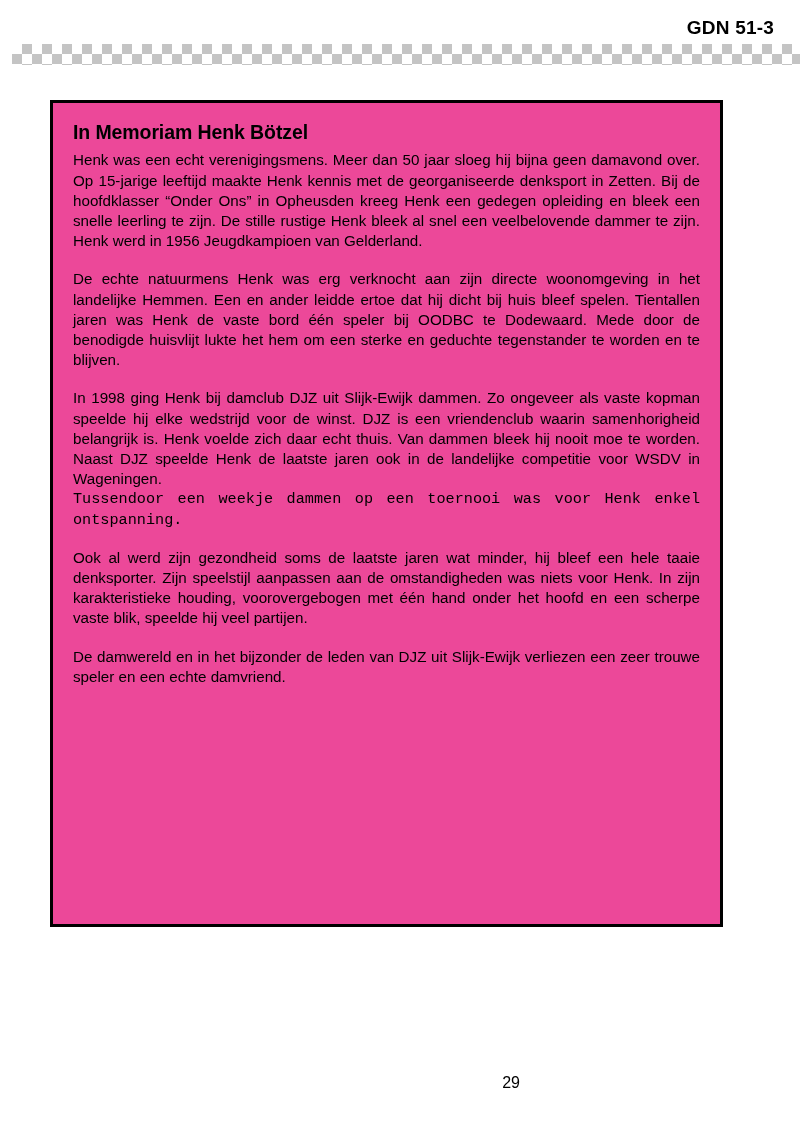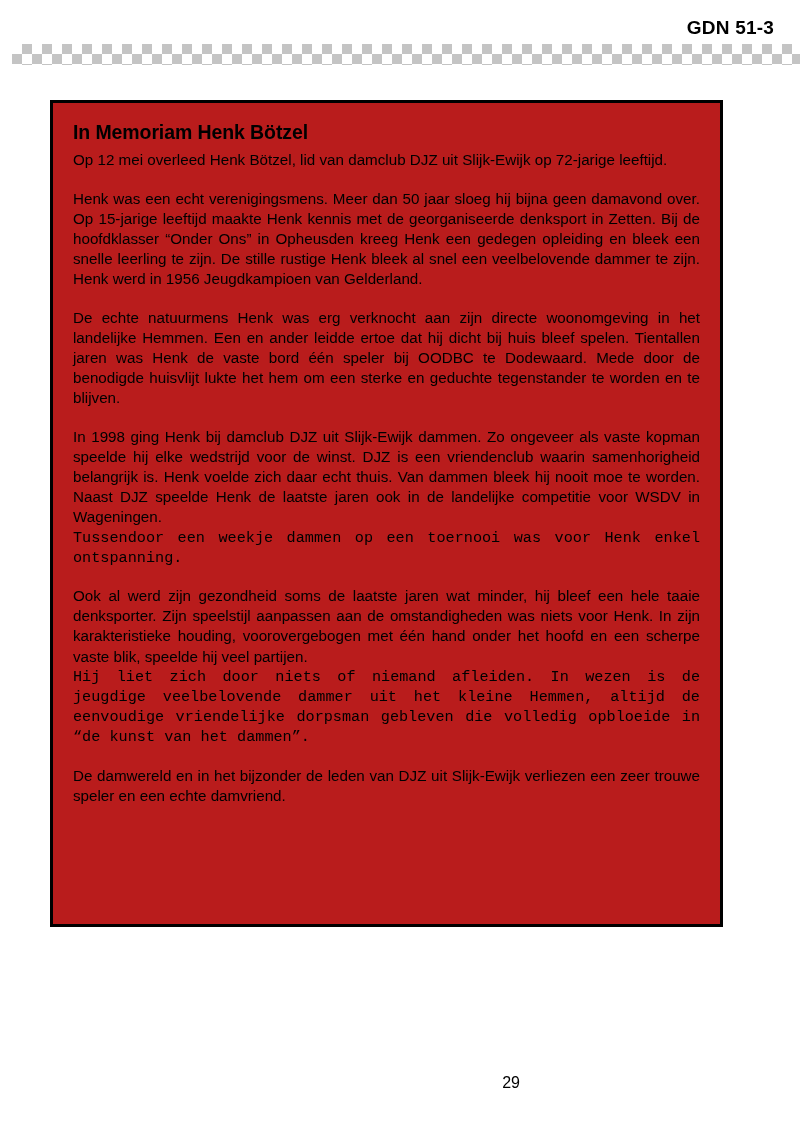--- a/index.html
+++ b/index.html
@@ -50,21 +50,21 @@
 
   
   .article-box {
     position: absolute;
     left: 50px;
     top: 100px;
     width: 673px;
     min-height: 827px;
     box-sizing: border-box;
     border: 3px solid #000000;
-    background: #b91c1c;
+    background: #ec4899;
     padding: 18px 20px 14px 20px;
   }
 
   .article-title {
     font-size: 19.5px;
     font-weight: bold;
     line-height: 1.2;
     margin: 0 0 6px 0;
     padding: 0;
     letter-spacing: -0.1px;
@@ -111,27 +111,25 @@
 <div class="page-header">
   <div class="header-title">GDN 51-3</div>
   <div class="checker-band"></div>
 </div>
 
 <div class="article-box">
 
   <h1 class="article-title">In Memoriam Henk Bötzel</h1>
 
   <div class="article-body">
-    <p class="para">Op 12 mei overleed Henk Bötzel, lid van damclub DJZ uit Slijk-Ewijk op 72-jarige leeftijd.</p>
     <p class="para">Henk was een echt verenigingsmens. Meer dan 50 jaar sloeg hij bijna geen damavond over. Op 15-jarige leeftijd maakte Henk kennis met de georganiseerde denksport in Zetten. Bij de hoofdklasser “Onder Ons” in Opheusden kreeg Henk een gedegen opleiding en bleek een snelle leerling te zijn. De stille rustige Henk bleek al snel een veelbelovende dammer te zijn. Henk werd in 1956 Jeugdkampioen van Gelderland.</p>
     <p class="para">De echte natuurmens Henk was erg verknocht aan zijn directe woonomgeving in het landelijke Hemmen. Een en ander leidde ertoe dat hij dicht bij huis bleef spelen. Tientallen jaren was Henk de vaste bord één speler bij OODBC te Dodewaard. Mede door de benodigde huisvlijt lukte het hem om een sterke en geduchte tegenstander te worden en te blijven.</p>
     <p class="para">In 1998 ging Henk bij damclub DJZ uit Slijk-Ewijk dammen. Zo ongeveer als vaste kopman speelde hij elke wedstrijd voor de winst. DJZ is een vriendenclub waarin samenhorigheid belangrijk is. Henk voelde zich daar echt thuis. Van dammen bleek hij nooit moe te worden. Naast DJZ speelde Henk de laatste jaren ook in de landelijke competitie voor WSDV in Wageningen.</p>
     <p class="para tight">Tussendoor een weekje dammen op een toernooi was voor Henk enkel ontspanning.</p>
     <p class="para">Ook al werd zijn gezondheid soms de laatste jaren wat minder, hij bleef een hele taaie denksporter. Zijn speelstijl aanpassen aan de omstandigheden was niets voor Henk. In zijn karakteristieke houding, voorovergebogen met één hand onder het hoofd en een scherpe vaste blik, speelde hij veel partijen.</p>
-    <p class="para tight">Hij liet zich door niets of niemand afleiden. In wezen is de jeugdige veelbelovende dammer uit het kleine Hemmen, altijd de eenvoudige vriendelijke dorpsman gebleven die volledig opbloeide in “de kunst van het dammen”.</p>
     <p class="para">De damwereld en in het bijzonder de leden van DJZ uit Slijk-Ewijk verliezen een zeer trouwe speler en een echte damvriend.</p>
   </div>
 
 </div>
 
 <div class="page-footer">
   <div class="page-number">29</div>
 </div>
 
 </body></html>

